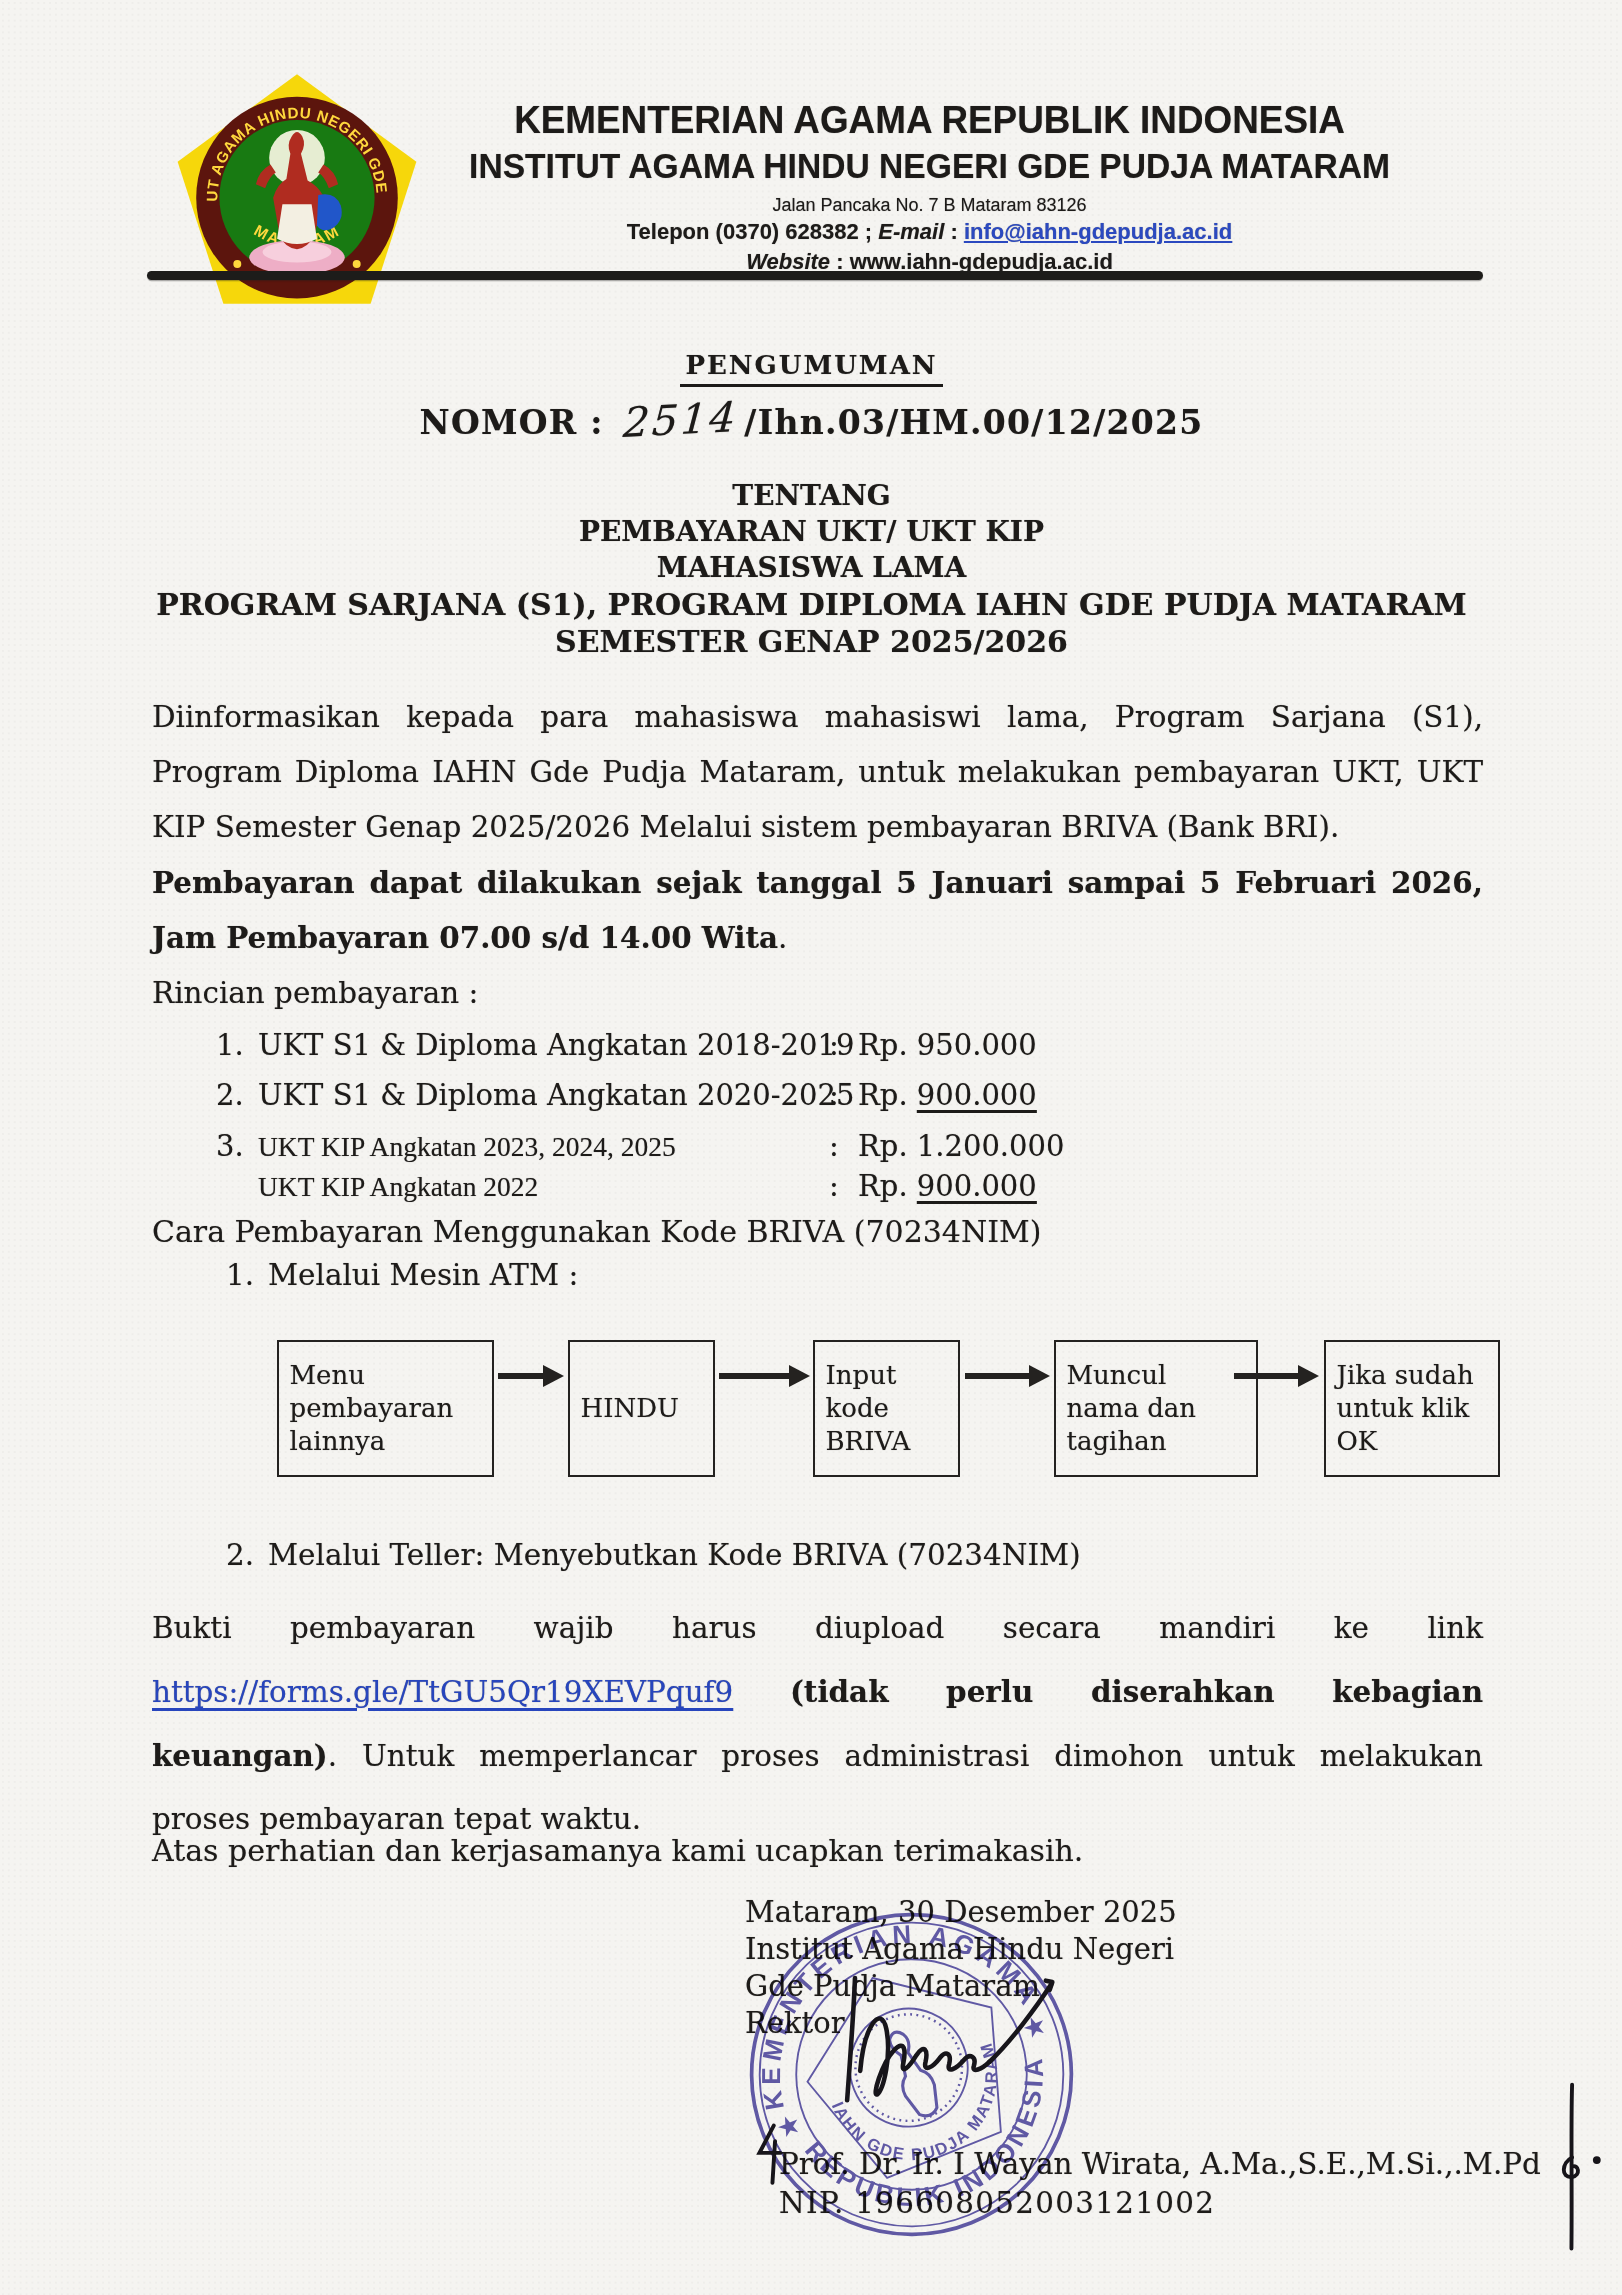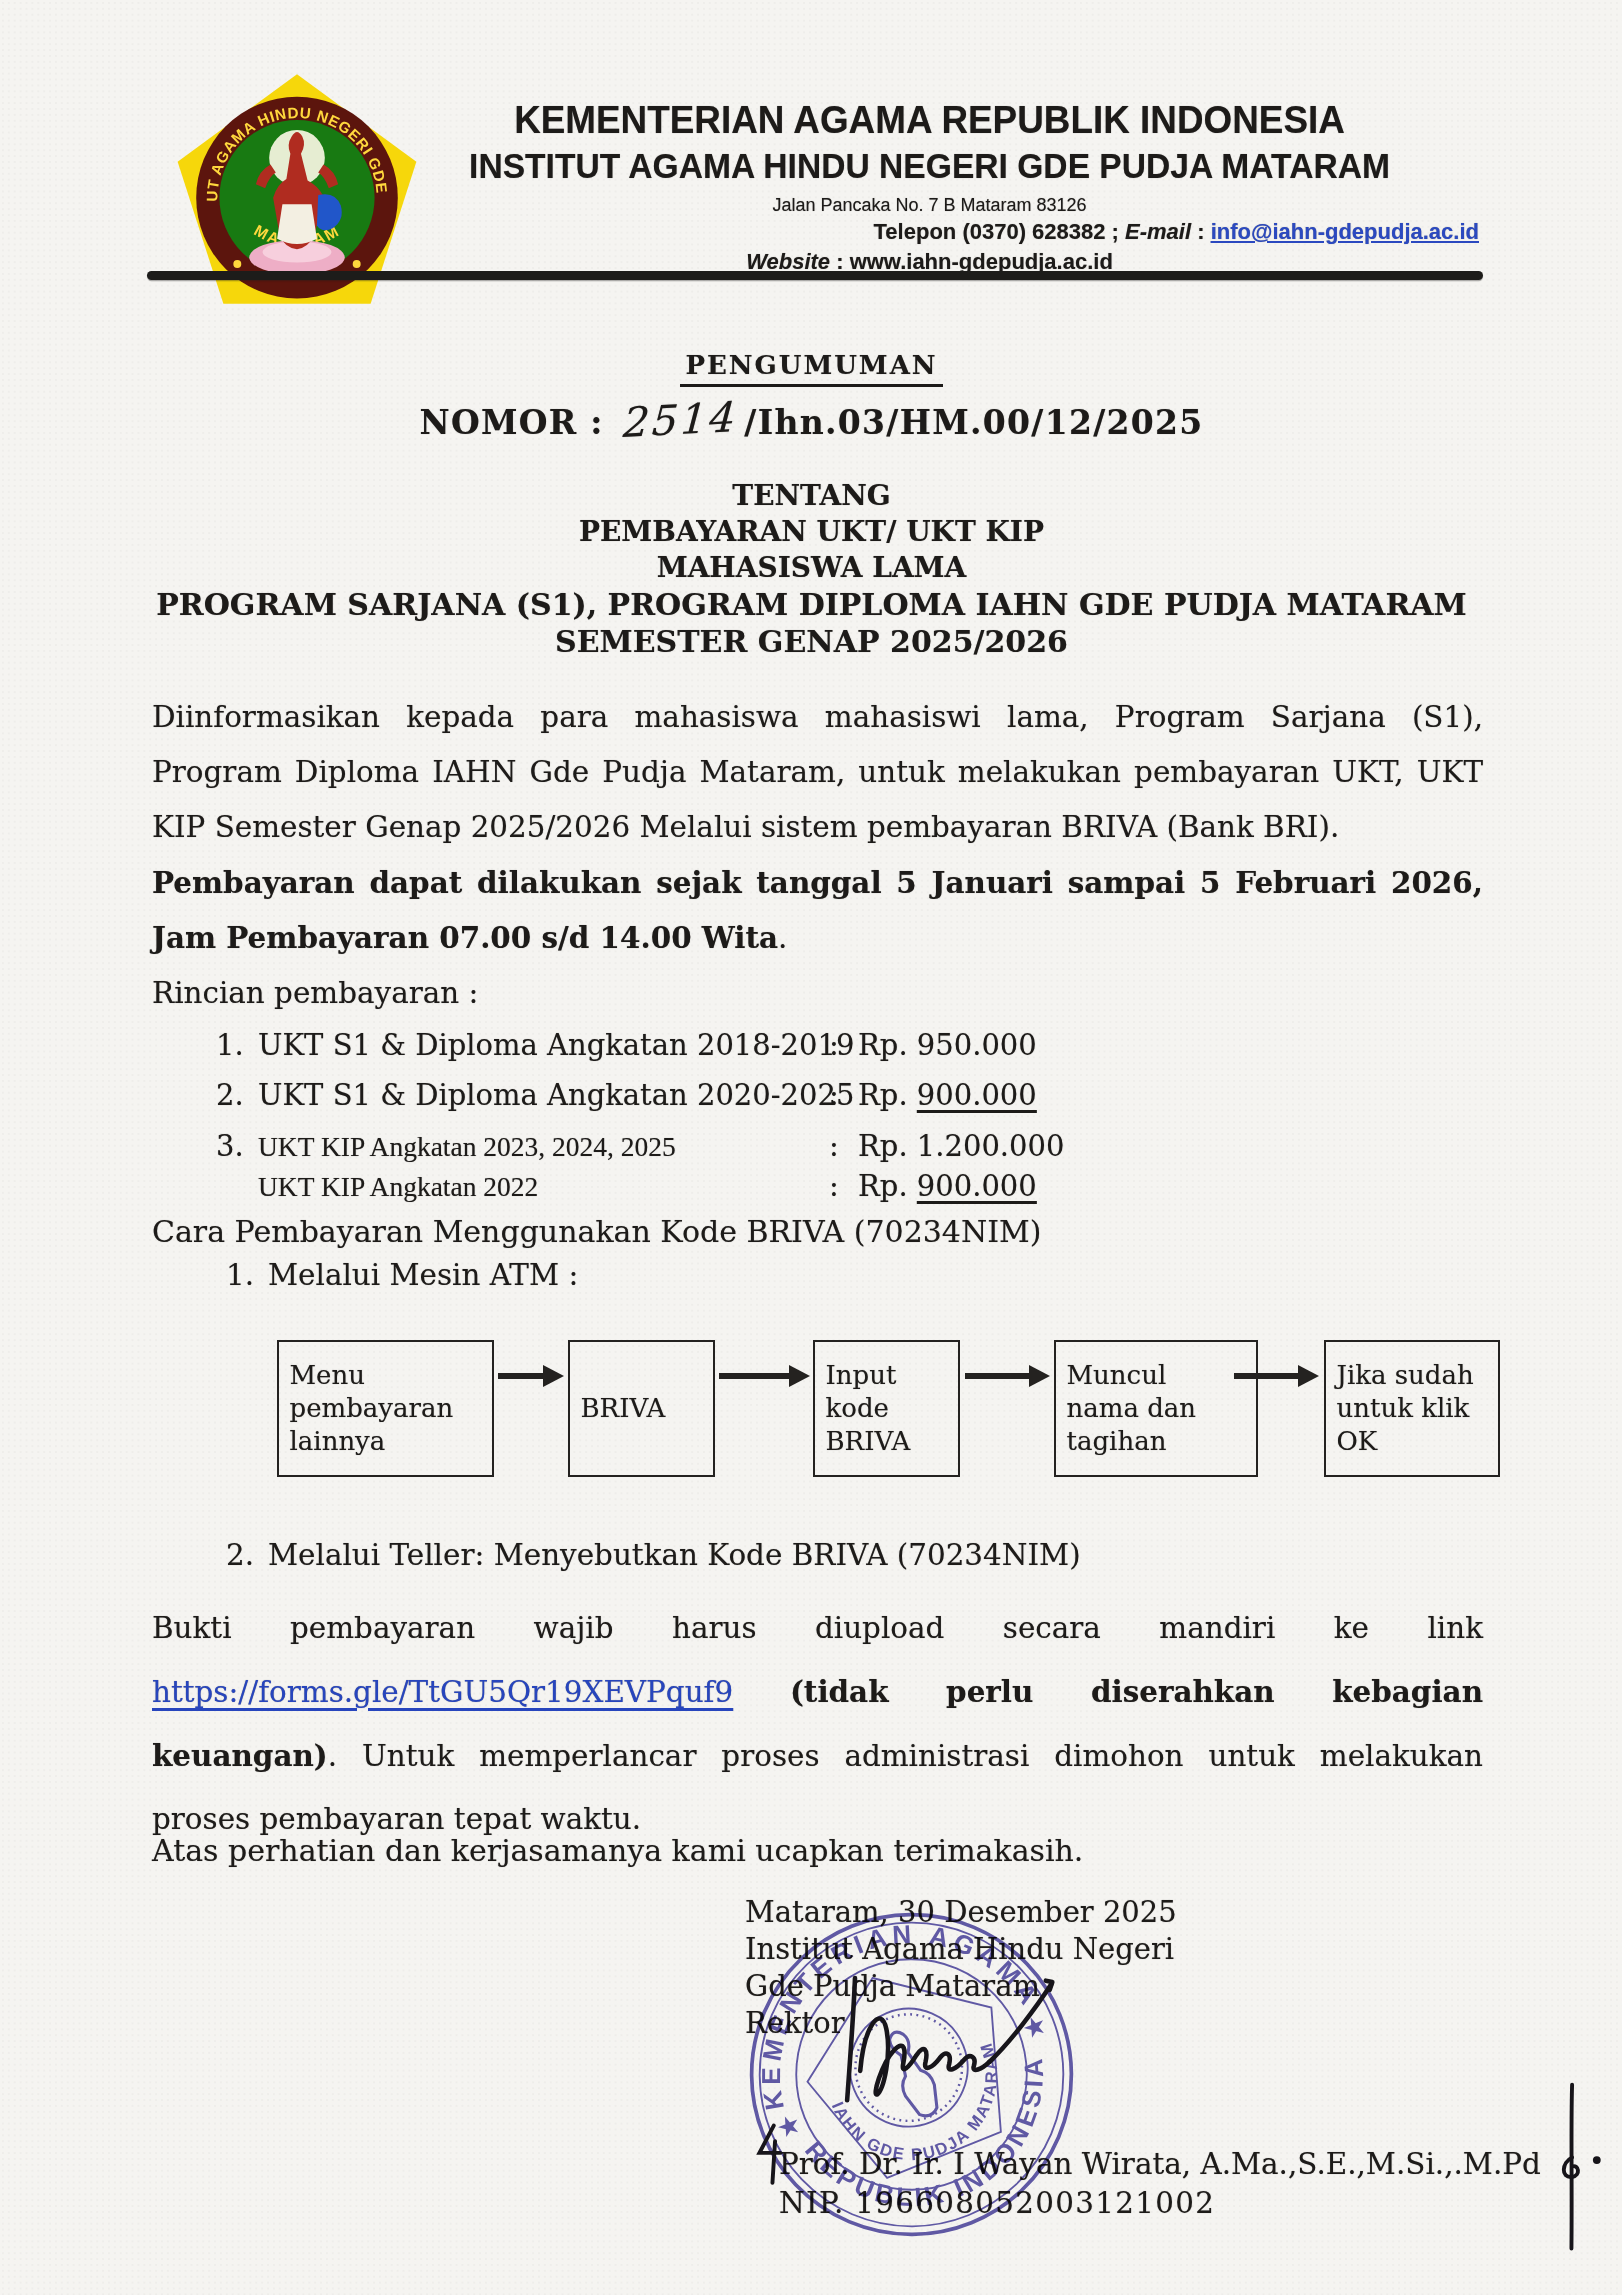--- a/index.html
+++ b/index.html
@@ -15,21 +15,21 @@
   .abs{ position:absolute; }
   .sans{ font-family:"Liberation Sans", sans-serif; }
   .b{ font-weight:bold; }
   .i{ font-style:italic; }
 
   
   .header-text{ left:380px; top:71px; width:1099px; text-align:center; }
   .h-ministry{ font-size:38px; font-weight:bold; letter-spacing:0px; transform:scaleX(.97); transform-origin:center; }
   .h-institute{ font-size:35px; font-weight:bold; margin-top:3.9px; transform:scaleX(.96); transform-origin:center;}
   .h-addr{ font-size:18px; font-weight:normal; margin-top:9.2px; }
-  .h-contact{ font-size:22px; font-weight:bold; margin-top:3.3px;text-align:right; }
+  .h-contact{ font-size:22px; font-weight:bold; margin-top:3.3px; }
   .h-web{ font-size:22px; font-weight:bold; margin-top:3.3px; }
   a.email-link{ color:#2b49c0; text-decoration:underline; }
   .black-rule{ left:147px; top:271px; width:1336px; height:8.5px; background:#1d1c1a; border-radius:4.6px; box-shadow:0 1.3px 0.7px rgba(30,30,30,.35); }
 
   
   .title-block{ left:0; top:322px; width:1623px; text-align:center; }
   .pengumuman{ display:inline-block; font-size:26px; font-weight:bold; letter-spacing:2px;
     border-bottom:3.3px solid #1d1b19; padding:0 5.2px 3.9px 5.2px; }
   .nomor-line{ margin-top:9.2px; font-size:33px; font-weight:bold; letter-spacing:1.3px; }
   .handwritten{ display:inline-block; font-family:"DejaVu Serif", serif; font-style:italic; font-weight:400;
@@ -155,21 +155,21 @@
 </div>
 <div class="abs list-row ink" style="top:1141px;">
   <span class="row-num"></span><span class="row-label cond">UKT KIP Angkatan 2022</span><span class="row-colon">:</span><span><span>Rp. </span><span class="u-val">900.000</span></span>
 </div>
 
 <div class="abs cara-head ink">Cara Pembayaran Menggunakan Kode BRIVA (70234NIM)</div>
 <div class="abs atm-line ink"><span class="row-num">1.</span><span>Melalui Mesin ATM :</span></div>
 
 <div>
   <div class="fbox ink" style="left:277px; width:217px;">Menu pembayaran lainnya</div>
-  <div class="fbox ink" style="left:568px; width:147px;">BRIVA</div>
+  <div class="fbox ink" style="left:568px; width:147px;">HINDU</div>
   <div class="fbox ink" style="left:813px; width:147px;">Input kode BRIVA</div>
   <div class="fbox ink" style="left:1054px; width:204px;">Muncul nama dan tagihan</div>
   <div class="fbox ink" style="left:1324px; width:176px;">Jika sudah untuk klik OK</div>
   <div class="arrow" style="left:498px; width:46px;"></div>
   <div class="arrow" style="left:719px; width:71px;"></div>
   <div class="arrow" style="left:965px; width:65px;"></div>
   <div class="arrow" style="left:1234px; width:65px;"></div>
 </div>
 
 <div class="abs teller-line ink"><span class="row-num">2.</span><span>Melalui Teller: Menyebutkan Kode BRIVA (70234NIM)</span></div>

